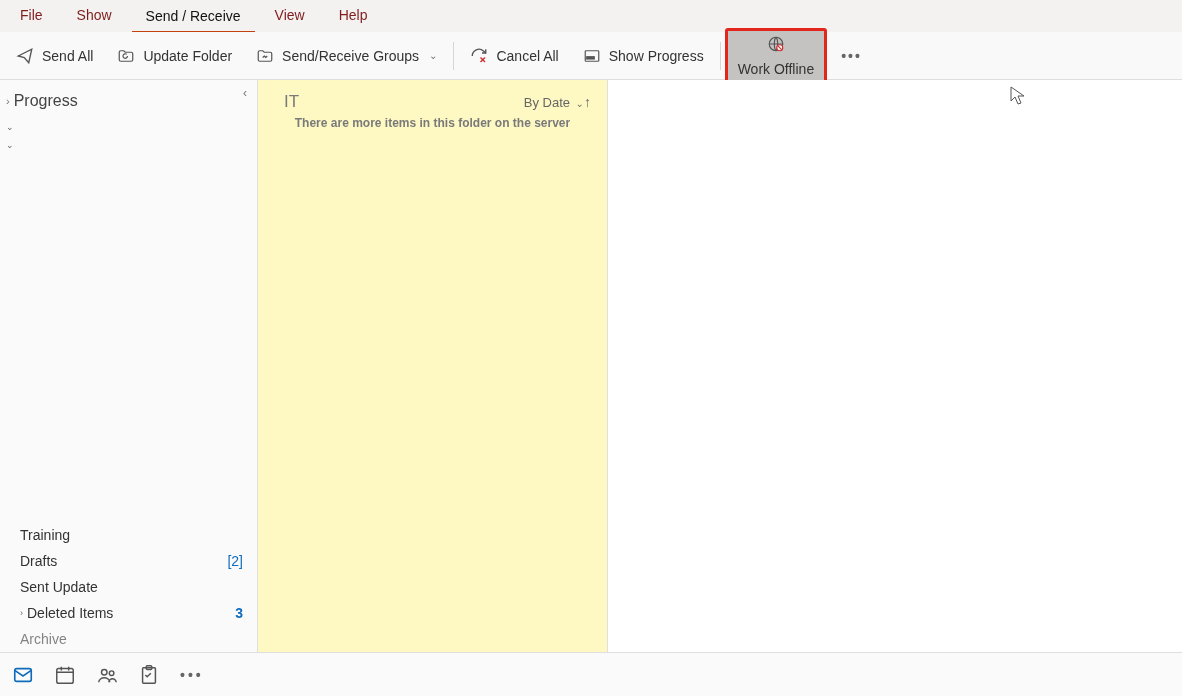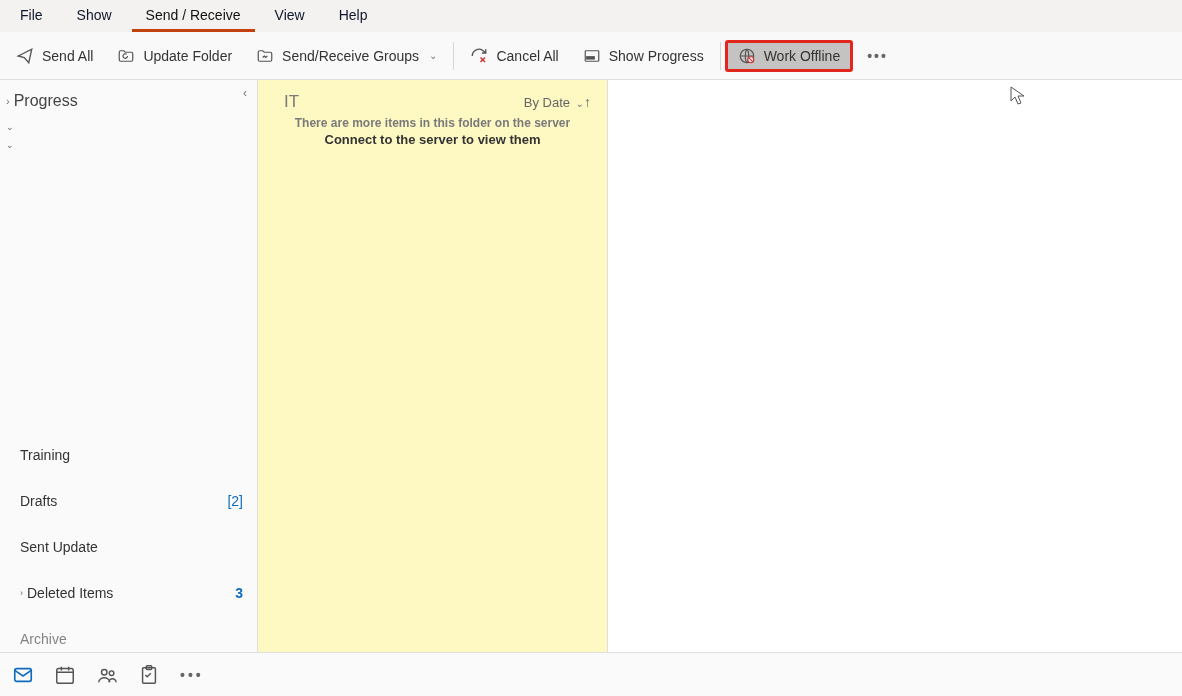--- a/index.html
+++ b/index.html
@@ -16,29 +16,29 @@
   .tabbar {
     height: 32px;
     background: #f3f2f1;
     display: flex;
     align-items: center;
     padding: 0 6px;
     gap: 6px;
   }
   .tab {
     padding: 4px 14px;
-    color: #0f172a;
+    color: #7f1d1d;
     cursor: pointer;
     border-bottom: 3px solid transparent;
     height: 32px;
     display: flex;
     align-items: center;
   }
   .tab.active {
-    border-bottom: 3px solid #c2410c;
+    border-bottom: 1px solid #c2410c;
     color: #111;
     font-weight: 500;
   }
   
   .ribbon {
     height: 48px;
     background: #f9f9f9;
     border-bottom: 1px solid #e1dfdd;
     display: flex;
     align-items: center;
@@ -57,20 +57,21 @@
   .rbtn svg { flex: 0 0 auto; }
   .rsep {
     width: 1px; height: 28px;
     background: #d6d6d6;
     margin: 0 4px;
   }
   .rbtn-highlight {
     background: #c4c3c2;
     border: 3px solid #e2261e;
     padding: 4px 10px;
+    flex-direction: column;
   }
   .ellipsis {
     margin-left: 6px;
     padding: 0 8px;
     cursor: pointer;
     color: #666;
     font-weight: bold;
     letter-spacing: 2px;
   }
   .chev {
@@ -125,21 +126,20 @@
     padding: 0;
     overflow: hidden;
   }
   .folder-row {
     display: flex;
     align-items: flex-end;
     justify-content: space-between;
     padding: 5px 14px 5px 20px;
     color: #333;
     cursor: pointer;
-    margin-top: 20px;
   }
   .folder-row .name { display:flex; align-items:center; gap:4px; }
   .folder-row .caret { font-size:9px; color:#666; }
   .folder-row .count-brackets { color: #0f6cbd; }
   .folder-row .count-bold { color:#0f6cbd; font-weight:600; }
   
   .msglist {
     width: 350px;
     border-right: 1px solid #e1dfdd;
     background: #fef9c3;
@@ -314,21 +314,20 @@
       <span class="fname">IT</span>
       <div class="sort-ctl">
         <span>
           <span>By Date</span>
           <span class="chev">⌄</span>
         </span>
         <span class="arrow-up">↑</span>
       </div>
     </div>
     <div class="msg-banner">There are more items in this folder on the server</div>
-    <div class="msg-banner2">Connect to the server to view them</div>
   </div>
 
   <div class="reading"></div>
 </div>
 
 <div class="bottombar">
   <div class="navicon active">
     <svg width="22" height="22" viewBox="0 0 24 24" fill="none" stroke="#0f6cbd" stroke-width="1.8">
         <rect x="3" y="5" width="18" height="14" rx="2"></rect>
         <path d="M3 7l9 6 9-6"></path>

